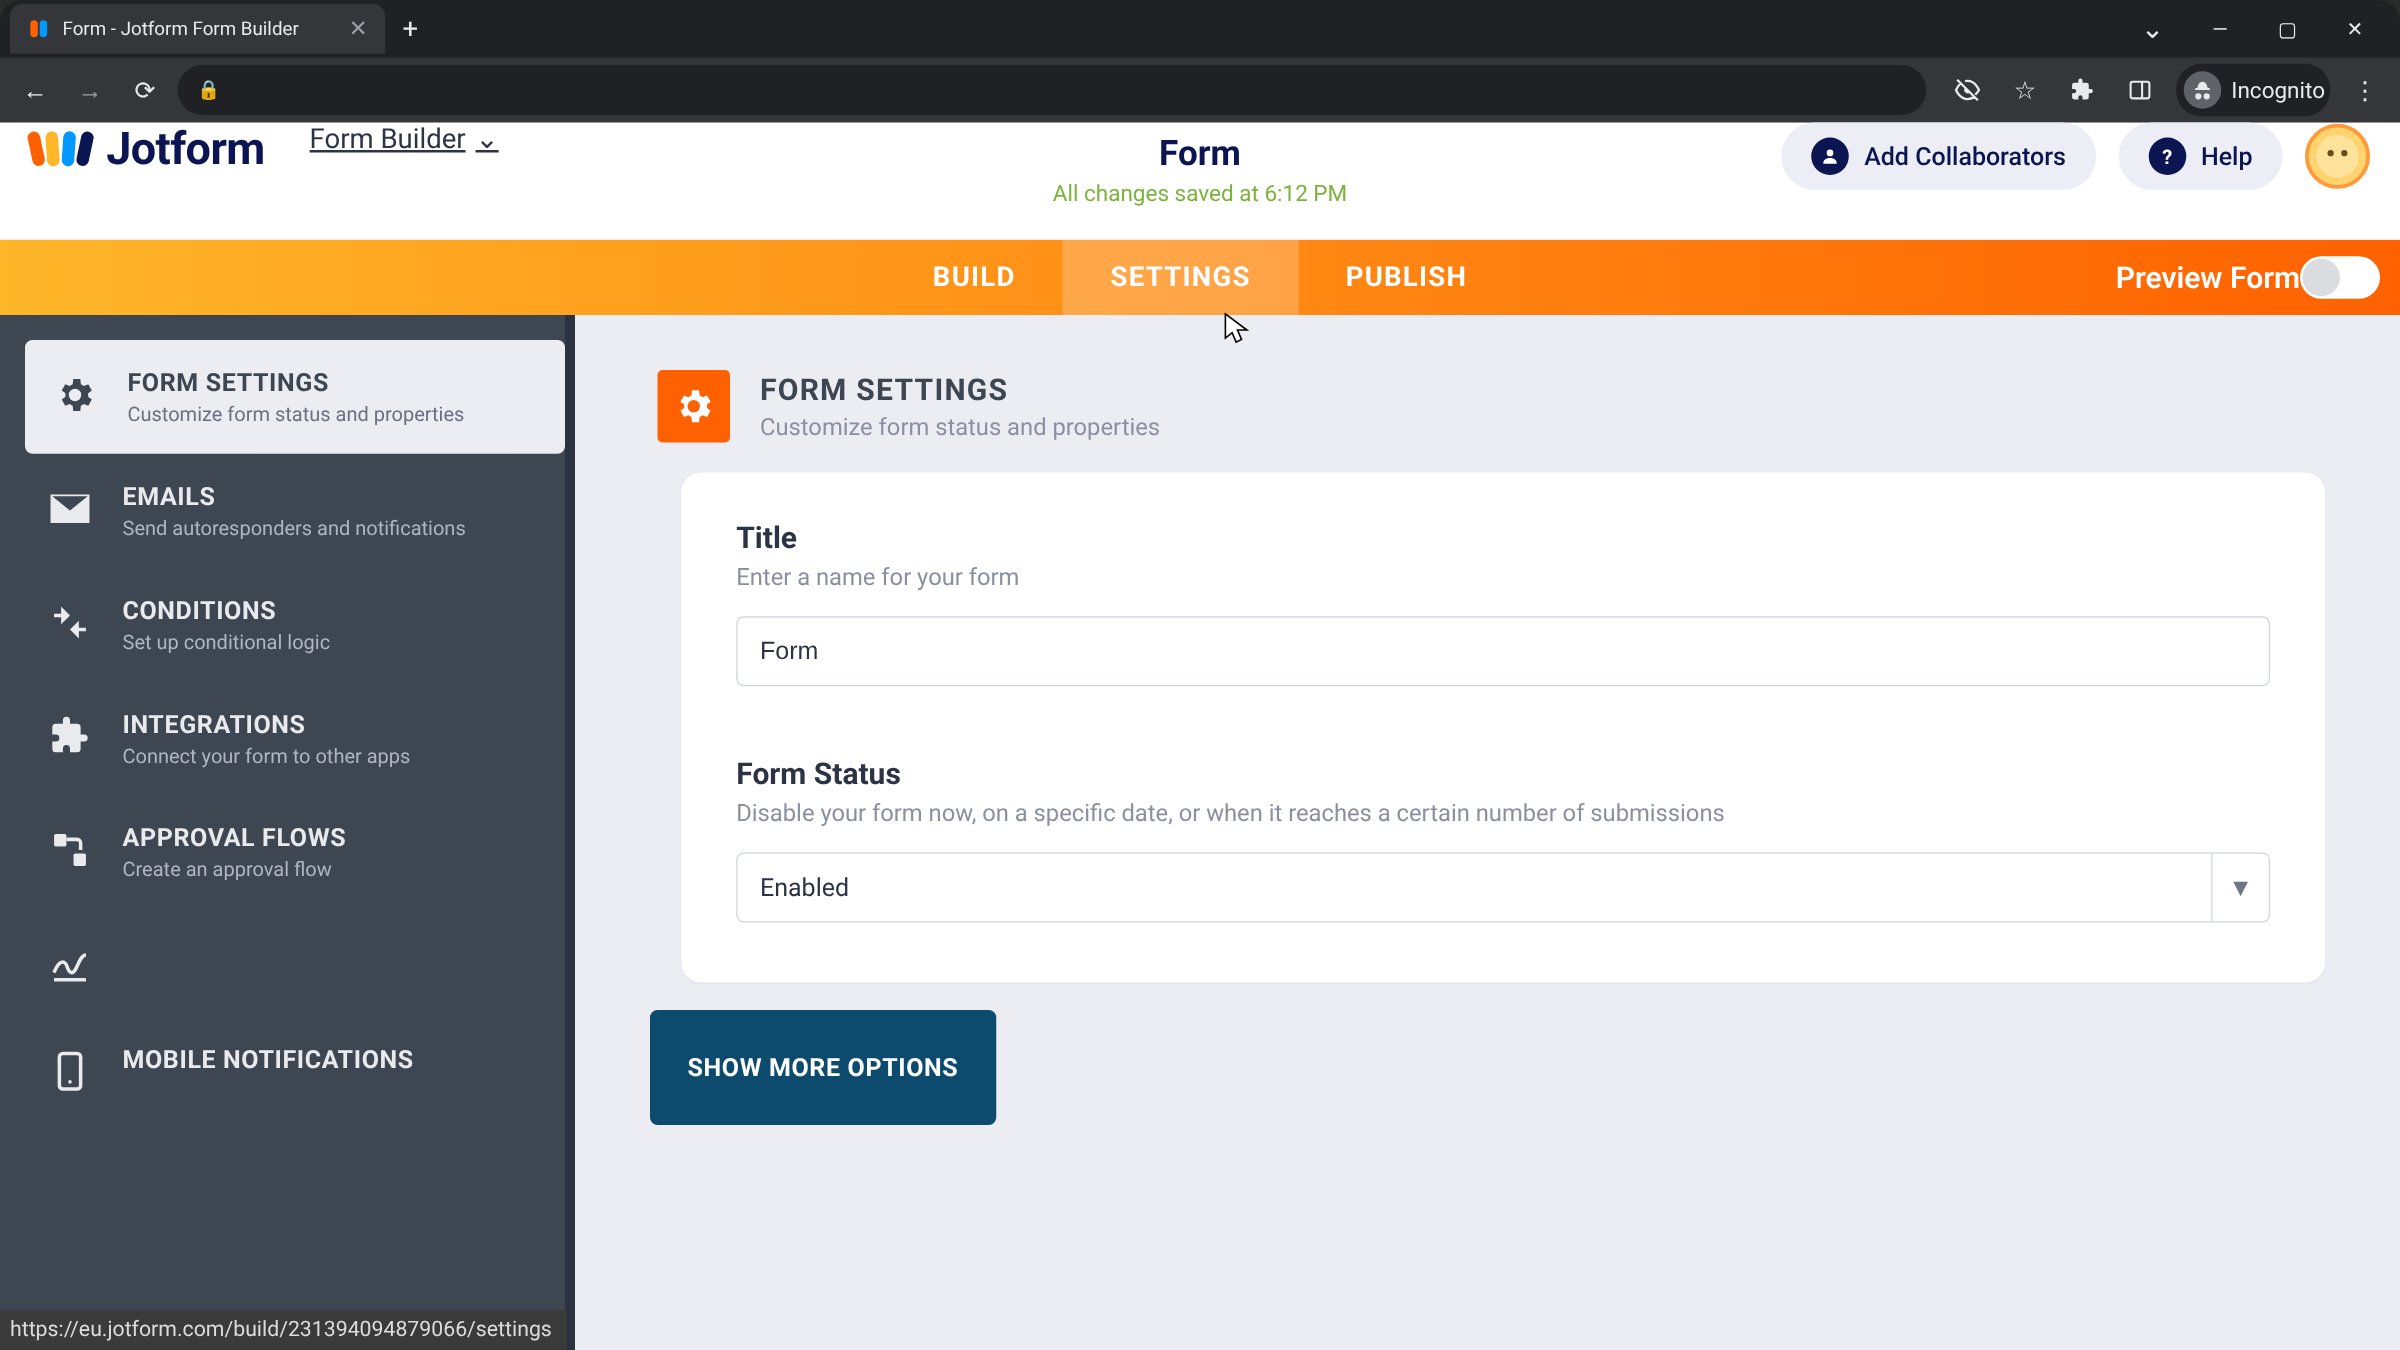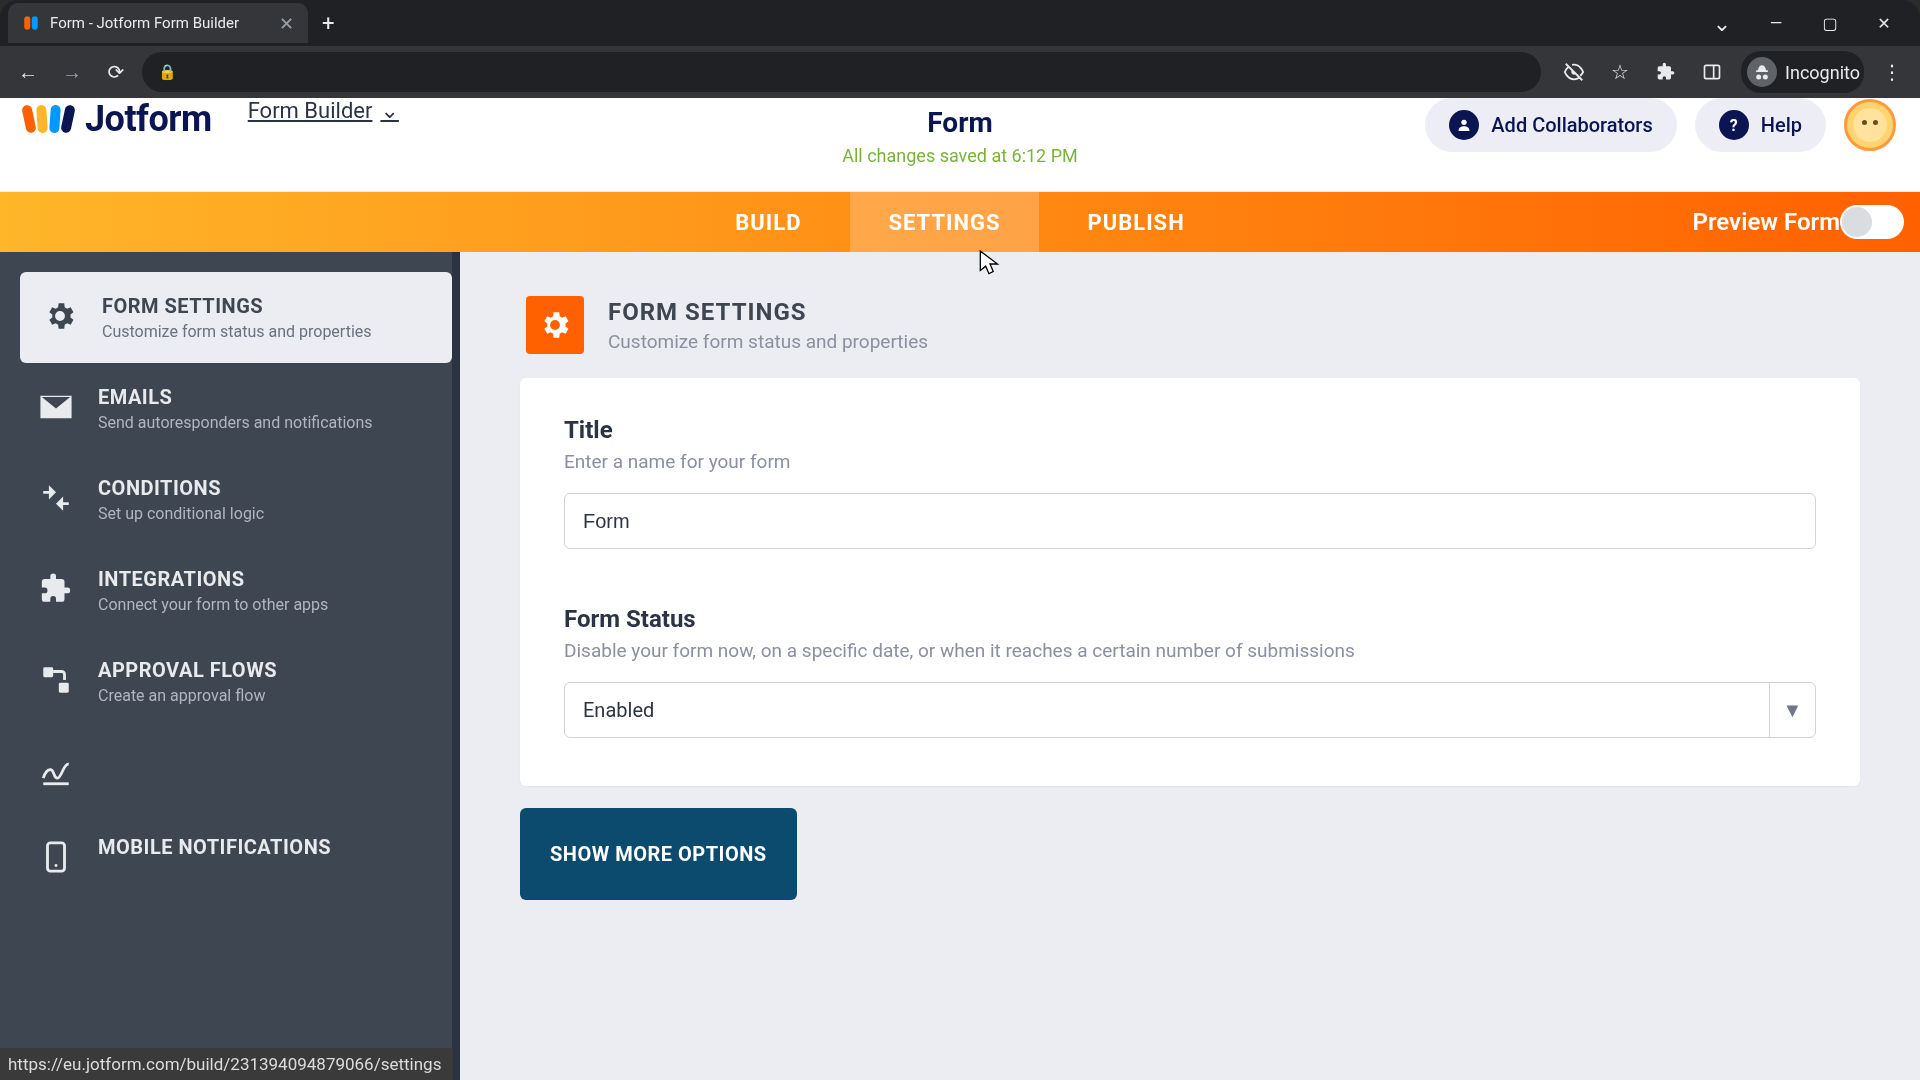--- a/index.html
+++ b/index.html
@@ -83,21 +83,21 @@
     content:""; position:absolute; width:5px; height:5px; background:#6b4a1b; border-radius:50%; top:12px;
   }
   .avatar-face::before { left:9px; }
   .avatar-face::after { right:9px; }
 
   
   .otabs {
     height:60px; background:linear-gradient(90deg,#ffb629 0%, #ff6100 100%);
     display:flex; align-items:stretch; position:relative;
   }
-  .otabs-inner { margin:0 auto; display:flex; align-items:stretch;gap:11px; }
+  .otabs-inner { margin:0 auto; display:flex; align-items:stretch; }
   .otab {
     display:flex; align-items:center; padding:0 38px;
     color:#fff; font-size:22px; font-weight:700; letter-spacing:1px; cursor:pointer;
   }
   .otab.active { background: rgba(255,255,255,0.22); }
   .preview-wrap {
     position:absolute; right:16px; top:0; height:100%;
     display:flex; align-items:center; color:#fff; font-size:24px; font-weight:600;
   }
   .toggle {
@@ -132,22 +132,23 @@
   .main { flex:1; padding: 44px 60px; overflow:auto; }
   .panel-head { display:flex; align-items:center; gap:24px; margin-bottom:24px; margin-left:6px; }
   .panel-icon {
     width:58px; height:58px; background:#ff6100; border-radius:4px;
     display:flex; align-items:center; justify-content:center;
   }
   .panel-icon svg { fill:#fff; }
   .panel-head-text .pt { font-size:24px; font-weight:700; color:#3e4652; letter-spacing:1px; }
   .panel-head-text .ps { font-size:19px; color:#8b90a0; margin-top:4px; }
   .card {
-    background:#fff; border-radius:6px; padding: 38px 44px;
+    background:#fff; border-radius:16px; padding: 38px 44px;
     box-shadow: 0 1px 2px rgba(0,0,0,0.04);
+    margin-left: 25px;
   }
   .field-block { margin-bottom: 10px; }
   .f-label { font-size:24px; font-weight:700; color:#2c3345; }
   .f-sub { font-size:19px; color:#8b90a0; margin-top:6px; }
   .f-input {
     width:100%; margin-top:20px; height:56px; border:1px solid #cfd3dc;
     border-radius:6px; padding:0 18px; font-size:20px; color:#2c3345;
     background:#fff;
   }
   .f-select {

